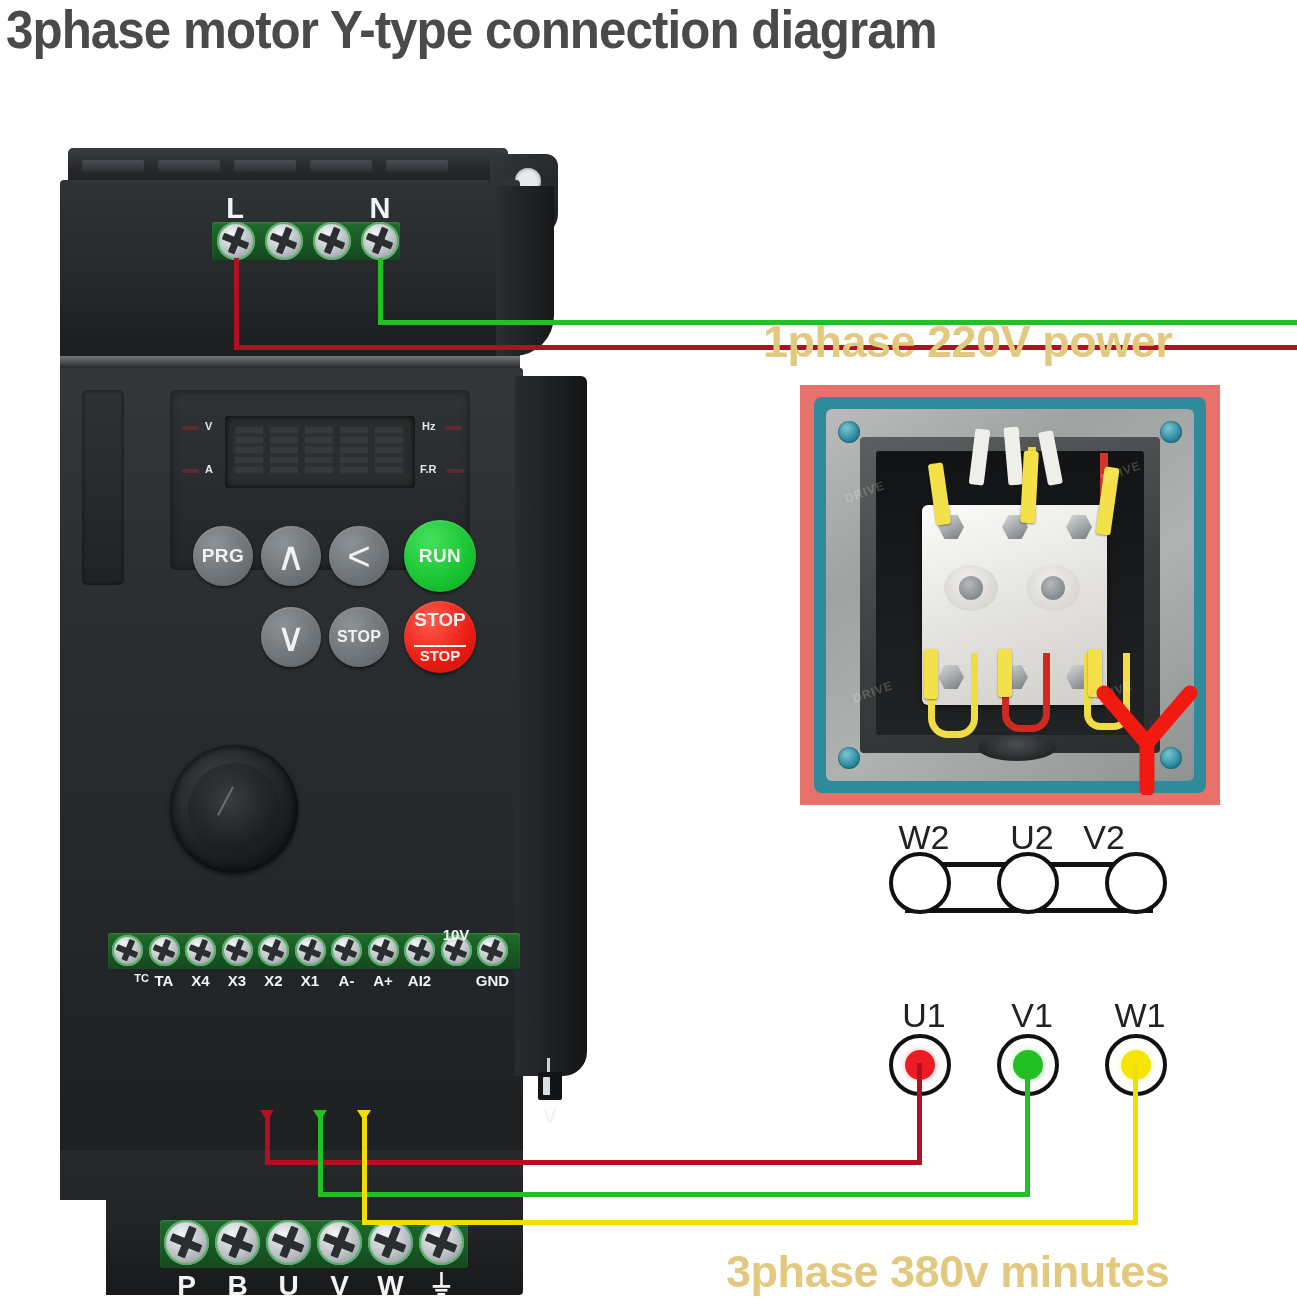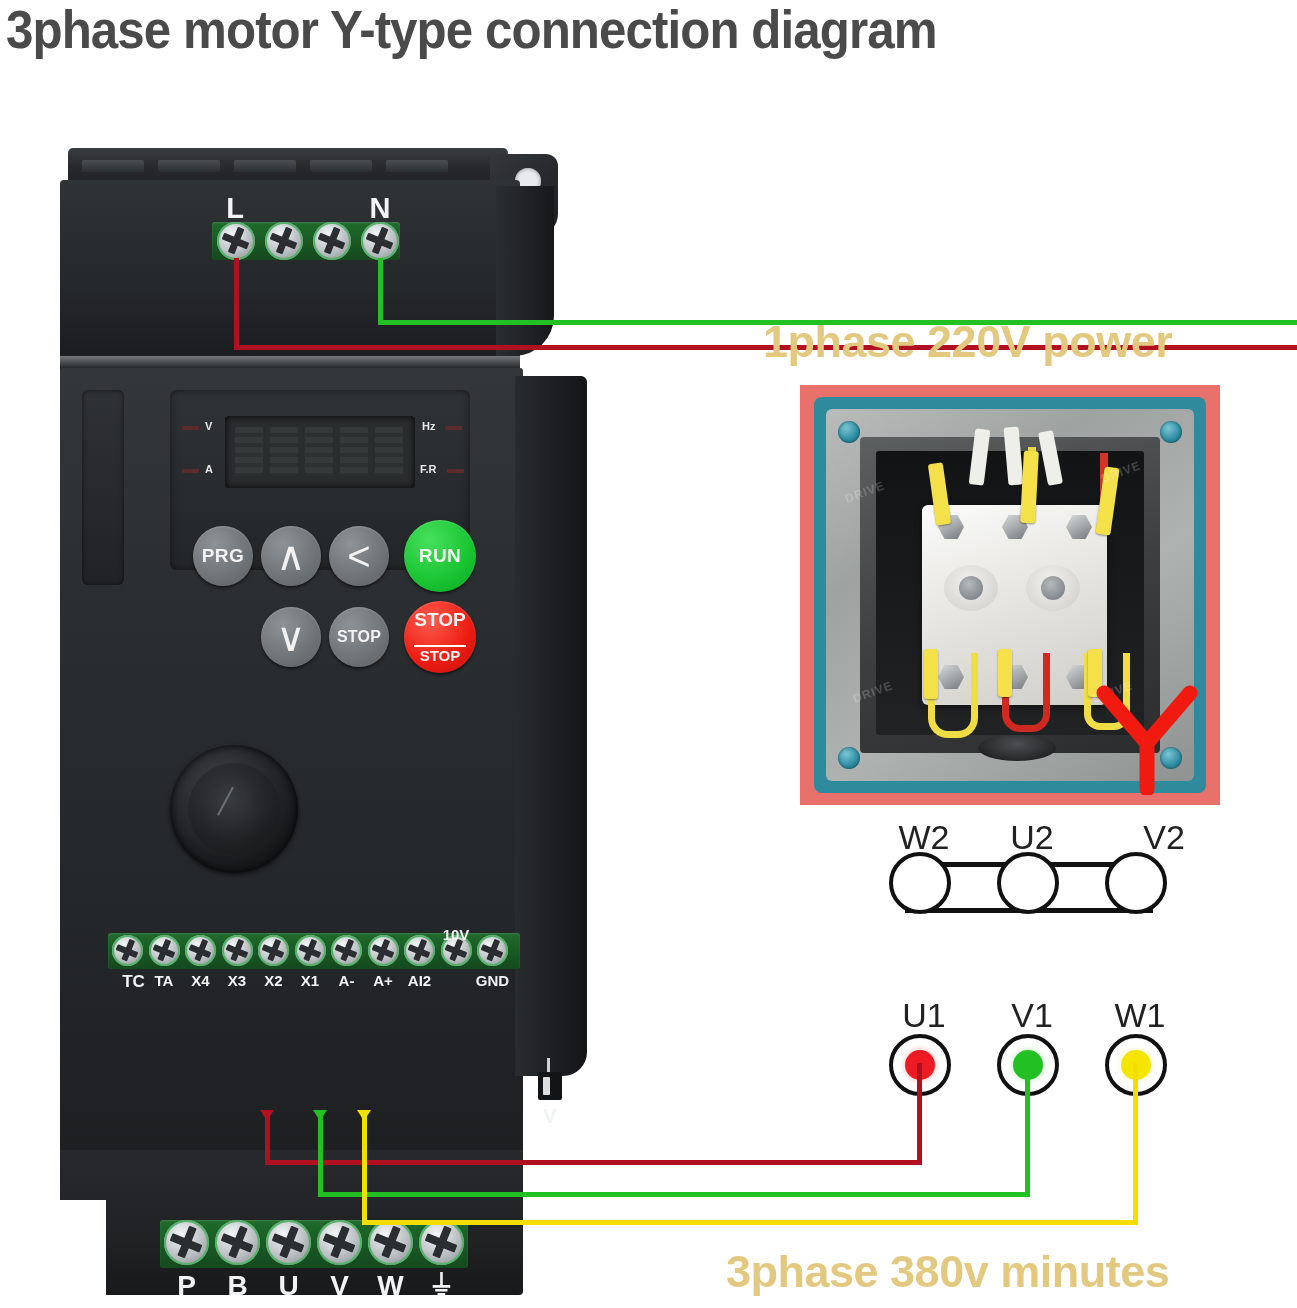--- a/index.html
+++ b/index.html
@@ -282,21 +282,21 @@
       <div class="screw" style="left: 307.5px; top: 795px; width: 31px; height: 31px;"></div>
       <div class="screw-ring" style="left: 307.5px; top: 795px; width: 31px; height: 31px; box-sizing: border-box;"></div>
       <div class="screw" style="left: 344px; top: 795px; width: 31px; height: 31px;"></div>
       <div class="screw-ring" style="left: 344px; top: 795px; width: 31px; height: 31px; box-sizing: border-box;"></div>
       <div class="screw" style="left: 380.5px; top: 795px; width: 31px; height: 31px;"></div>
       <div class="screw-ring" style="left: 380.5px; top: 795px; width: 31px; height: 31px; box-sizing: border-box;"></div>
       <div class="screw" style="left: 417px; top: 795px; width: 31px; height: 31px;"></div>
       <div class="screw-ring" style="left: 417px; top: 795px; width: 31px; height: 31px; box-sizing: border-box;"></div>
     </div>
   <div id="ctrl-labels">
-      <div class="tlabel" style="left: 52px; top: 832px; width: 43px; font-size: 17px;">TC</div>
+      <div class="tlabel" style="left: 60px; top: 832px; width: 43px; font-size: 11px;">TC</div>
       <div class="tlabel" style="left: 82.5px; top: 832px; width: 43px; font-size: 15px;">TA</div>
       <div class="tlabel" style="left: 119px; top: 832px; width: 43px; font-size: 15px;">X4</div>
       <div class="tlabel" style="left: 155.5px; top: 832px; width: 43px; font-size: 15px;">X3</div>
       <div class="tlabel" style="left: 192px; top: 832px; width: 43px; font-size: 15px;">X2</div>
       <div class="tlabel" style="left: 228.5px; top: 832px; width: 43px; font-size: 15px;">X1</div>
       <div class="tlabel" style="left: 265px; top: 832px; width: 43px; font-size: 15px;">A-</div>
       <div class="tlabel" style="left: 301.5px; top: 832px; width: 43px; font-size: 15px;">A+</div>
       <div class="tlabel" style="left: 338px; top: 832px; width: 43px; font-size: 15px;">AI2</div>
       <div class="tlabel" style="left: 374.5px; top: 786px; width: 43px; font-size: 15px; text-align: center;">10V</div>
       <div class="tlabel" style="left: 411px; top: 832px; width: 43px; font-size: 15px;">GND</div>
@@ -389,21 +389,21 @@
   <div class="ph-wm" style="left:52px;top:300px;">DRIVE</div>
   <div class="ph-wm" style="left:292px;top:300px;">DRIVE</div>
 
   <svg class="ph-Y" viewBox="0 0 106 110">
     <path d="M10 8 L53 58 L96 8 M53 58 L53 104" stroke="#f01a10" stroke-width="15" fill="none" stroke-linecap="round" stroke-linejoin="round"></path>
   </svg>
 </div>
 
 <div class="bigcirc-lbl" style="left:884px;top:818px;">W2</div>
 <div class="bigcirc-lbl" style="left:992px;top:818px;">U2</div>
-<div class="bigcirc-lbl" style="left:1124px;top:818px;">V2</div>
+<div class="bigcirc-lbl" style="left:1064px;top:818px;">V2</div>
 
 <div class="bar" style="left:905px;top:862px;width:248px;height:5px;"></div>
 <div class="bar" style="left:905px;top:908px;width:248px;height:5px;"></div>
 <div class="bigcirc" style="left:889px;top:852px;"></div>
 <div class="bigcirc" style="left:997px;top:852px;"></div>
 <div class="bigcirc" style="left:1105px;top:852px;"></div>
 
 <div class="bigcirc-lbl" style="left:884px;top:996px;">U1</div>
 <div class="bigcirc-lbl" style="left:992px;top:996px;">V1</div>
 <div class="bigcirc-lbl" style="left:1100px;top:996px;">W1</div>

